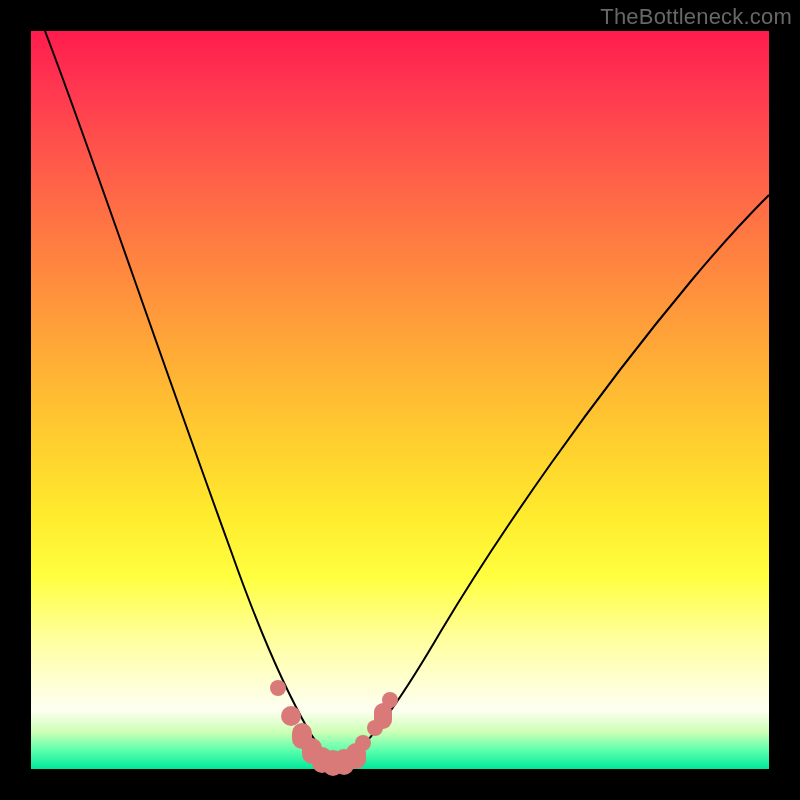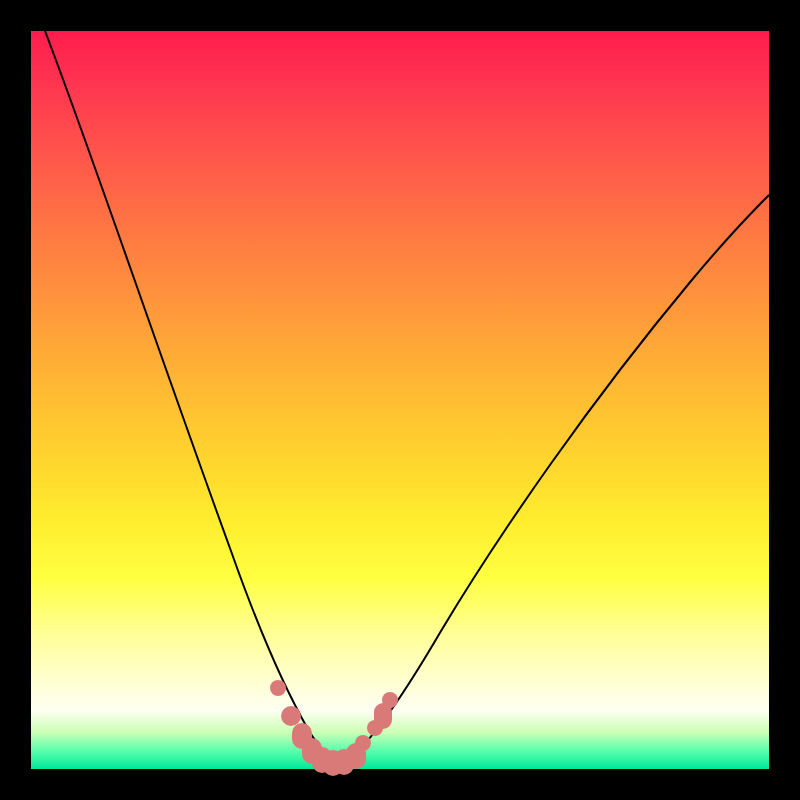--- a/index.html
+++ b/index.html
@@ -100,14 +100,15 @@
       <rect class="pill" x="292" y="719" width="20" height="26" rx="10" ry="10"></rect>
       <rect class="pill" x="303" y="718" width="20" height="26" rx="10" ry="10"></rect>
       <rect class="pill" x="315" y="712" width="20" height="26" rx="10" ry="10"></rect>
       <circle class="marker" cx="332" cy="712" r="8"></circle>
       <circle class="marker" cx="344" cy="697" r="8"></circle>
       <rect class="pill" x="343" y="672" width="18" height="26" rx="9" ry="9"></rect>
       <circle class="marker" cx="359" cy="669" r="8"></circle>
     </g>
   </svg>
 
+  <div class="watermark">TheBottleneck.com</div>
 
 </div>
 
 </body></html>

